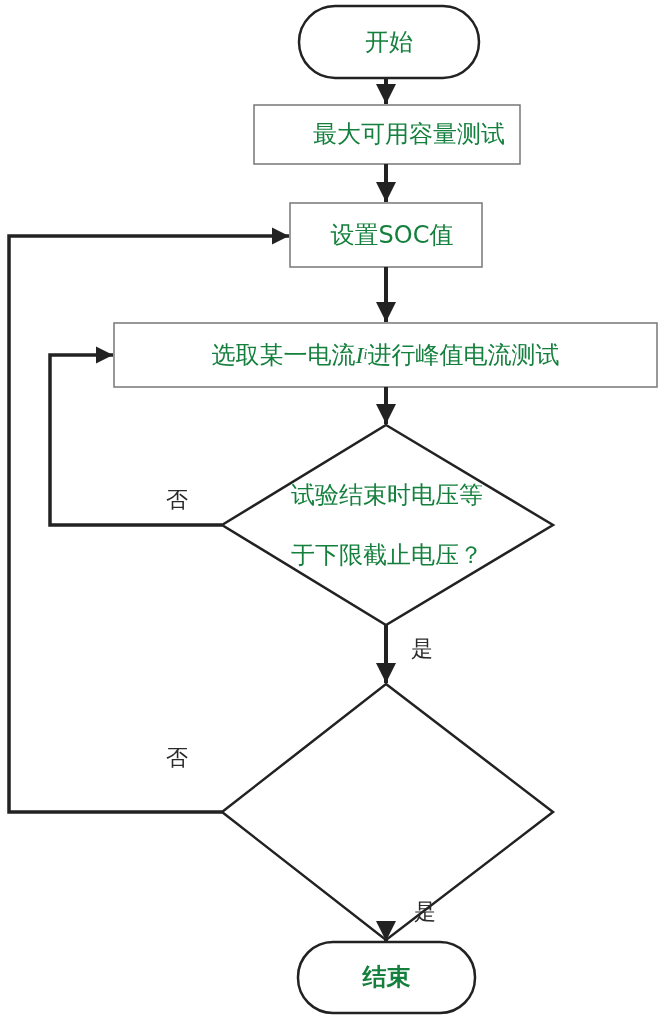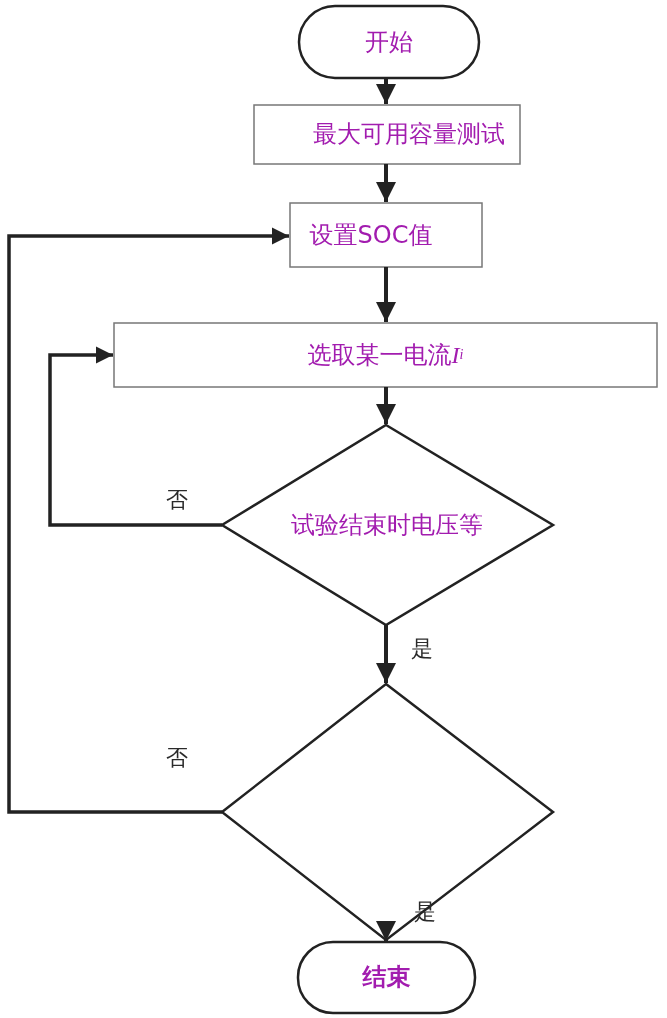--- a/index.html
+++ b/index.html
@@ -1,20 +1,20 @@
 <!DOCTYPE html>
 <html><head>
 <meta charset="utf-8">
 <style>
   html, body { margin:0; padding:0; background:#ffffff; }
   body { width:667px; height:1018px; position:relative; overflow:hidden;
          font-family:"DejaVu Sans", "Liberation Sans", sans-serif; color:#222; }
   svg { position:absolute; left:0; top:0; }
   .node-text { position:absolute; display:flex; align-items:center; justify-content:center;
-               text-align:left; font-size:24px; color:#a21caf; line-height:1.35; }
+               text-align:left; font-size:24px; color:#15803d; line-height:1.35; }
   .label { position:absolute; font-size:22px; color:#2a2a2a; }
   .italic { font-style:italic; font-family:"Liberation Serif", serif; }
   sub { font-size:14px; }
 </style>
 </head>
 <body>
 
 <svg width="667" height="1018" viewBox="0 0 667 1018">
   <defs>
     <marker id="arr" viewBox="0 0 10 10" refX="10" refY="5" markerWidth="5" markerHeight="5" orient="auto">
@@ -55,28 +55,30 @@
   <defs>
     <marker id="arr2" viewBox="0 0 10 10" refX="10" refY="5" markerWidth="5" markerHeight="5" orient="auto">
       <path d="M0,0 L10,5 L0,10 Z" fill="#222"></path>
     </marker>
   </defs>
   <line x1="386" y1="940" x2="386" y2="941" stroke="#222" stroke-width="0"></line>
 </svg>
 
 <div class="node-text" style="left:299px; top:6px; width:180px; height:72px;">开始</div>
 <div class="node-text" style="left:254px; top:105px; width:266px; height:59px;padding-left:22px;">最大可用容量测试</div>
-<div class="node-text" style="left:275px; top:203px; width:192px; height:64px;">设置SOC值</div>
+<div class="node-text" style="left:296px; top:203px; width:192px; height:64px;">设置SOC值</div>
 <div class="node-text" style="left:114px; top:323px; width:543px; height:64px;">
   <span>选取某一电流</span>
     <span class="italic">I</span>
     <sub class="italic">i</sub>
+    <span>进行峰值电流测试</span>
 </div>
 <div class="node-text" style="left:262px; top:480px; width:250px; height:90px; flex-direction:column;gap:28px;">
   <div>试验结束时电压等</div>
+  <div>于下限截止电压？</div>
 </div>
 <div class="node-text" style="left:262px; top:765px; width:250px; height:90px; flex-direction:column;">
 </div>
 <div class="node-text" style="left:298px; top:942px; width:177px; height:71px;font-weight:bold;">结束</div>
 
 <div class="label" style="left:166px; top:485px;">否</div>
 <div class="label" style="left:411px; top:634px;">是</div>
 <div class="label" style="left:166px; top:743px;">否</div>
 <div class="label" style="left:414px; top:897px;">是</div>
 

